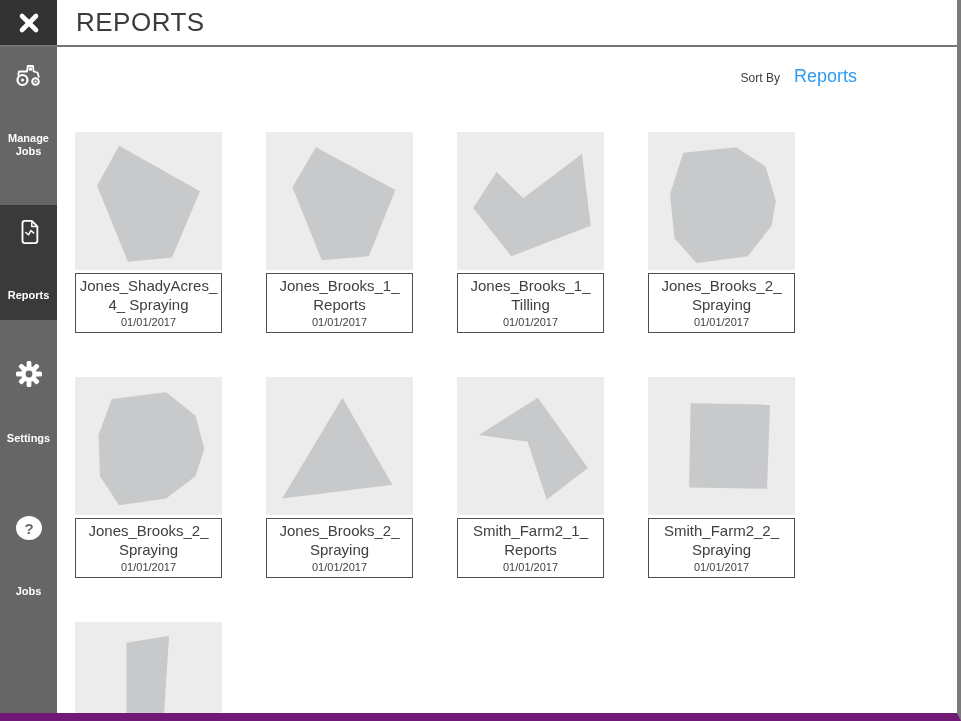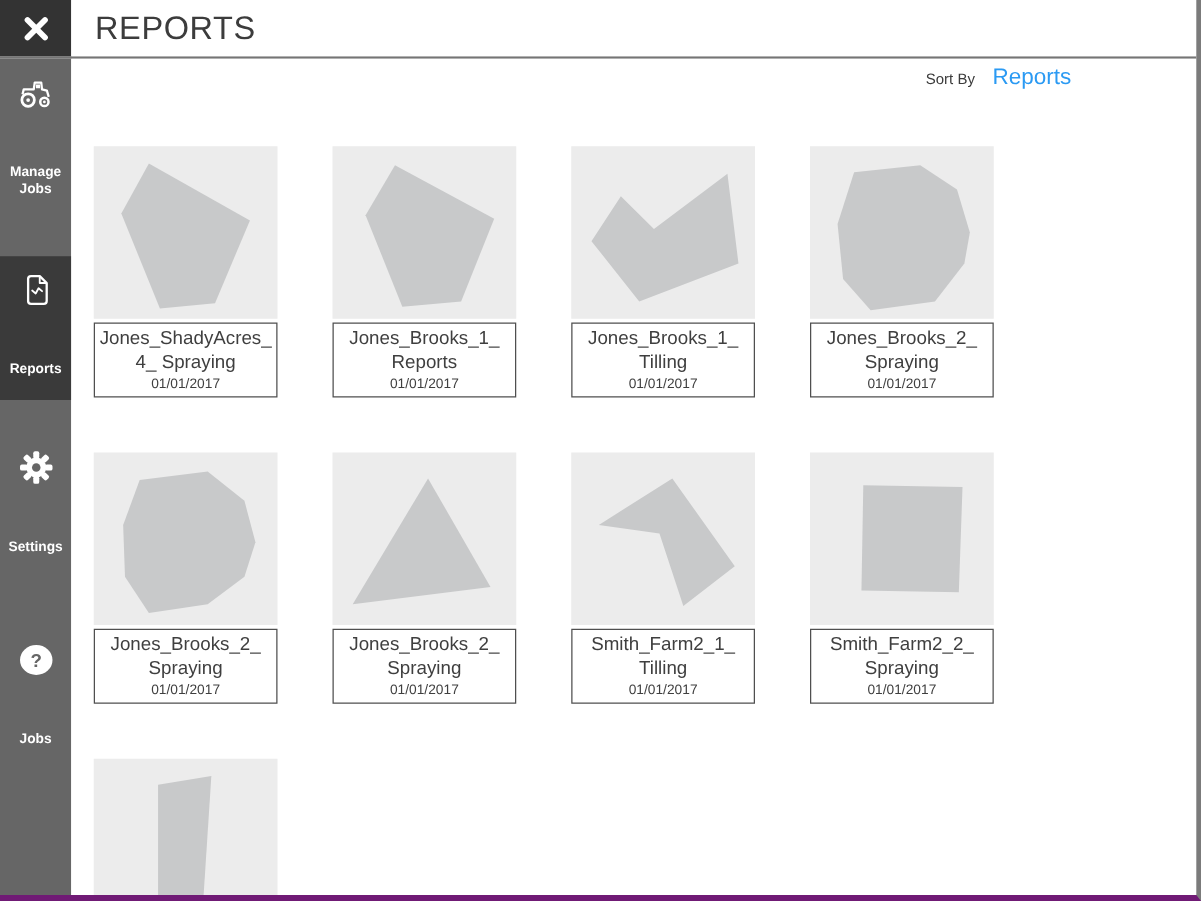--- a/index.html
+++ b/index.html
@@ -1,20 +1,20 @@
 <!DOCTYPE html>
 <html><head>
 <meta charset="utf-8">
 <style>
   * { margin:0; padding:0; box-sizing:border-box; }
   html,body { background:#fff; font-family:"Liberation Sans", sans-serif; }
   .page{
     width:961px; height:721px;
     border-right:4px solid #7b7b7b;
-    border-bottom:5px solid #701a75;
+    border-bottom:8px solid #701a75;
     display:flex; flex-direction:column;
     background:#fff; overflow:hidden;
   }
   
   .header-row{
     height:47px; flex:0 0 47px;
     display:flex;
     border-bottom:2px solid #757575;
   }
   .close-btn{
@@ -45,21 +45,21 @@
     line-height:13px; text-align:center; white-space:pre-line;
   }
   .side-item.active{ background:#3a3a3a; }
   #item-manage-jobs{ margin-top:9px; padding-bottom:10px; }
   #item-reports{ margin-top:37px; padding-top:14px; padding-bottom:18px; }
   #item-settings{ margin-top:34px; padding-bottom:10px; }
   #item-help{ margin-top:54px; padding-bottom:10px; }
   
   .main{ flex:1; background:#fff; overflow:hidden; }
   .sortbar{
-    margin-top:4px; padding-right:100px; height:26px;
+    margin-top:19px; padding-right:100px; height:26px;
     display:flex; justify-content:flex-end; align-items:baseline; gap:14px;
   }
   .sort-label{ font-size:12px; color:#3c3c3c; }
   .sort-value{ font-size:18px; color:#2b9af3; cursor:pointer; }
   .grid{
     margin:40px 0 0 18px;
     width:860px;
     display:flex; flex-wrap:wrap;
     column-gap:30px; row-gap:39px;gap:44px;
   }
@@ -219,21 +219,21 @@
       <div class="card-title">Jones_Brooks_2_ Spraying</div>
       <div class="card-date">01/01/2017</div>
     </div>
   </div>
 
   <div class="card">
     <svg class="thumb" viewBox="0 0 100 100" preserveAspectRatio="none">
       <polygon points="15,42 55,15 89,66 61,89 48,47" fill="#c8c9ca"></polygon>
     </svg>
     <div class="label-box">
-      <div class="card-title">Smith_Farm2_1_ Tilling</div>
+      <div class="card-title">Smith_Farm2_1_ Reports</div>
       <div class="card-date">01/01/2017</div>
     </div>
   </div>
 
   <div class="card">
     <svg class="thumb" viewBox="0 0 100 100" preserveAspectRatio="none">
       <polygon points="29,19 83,20 81,81 28,80" fill="#c8c9ca"></polygon>
     </svg>
     <div class="label-box">
       <div class="card-title">Smith_Farm2_2_ Spraying</div>

